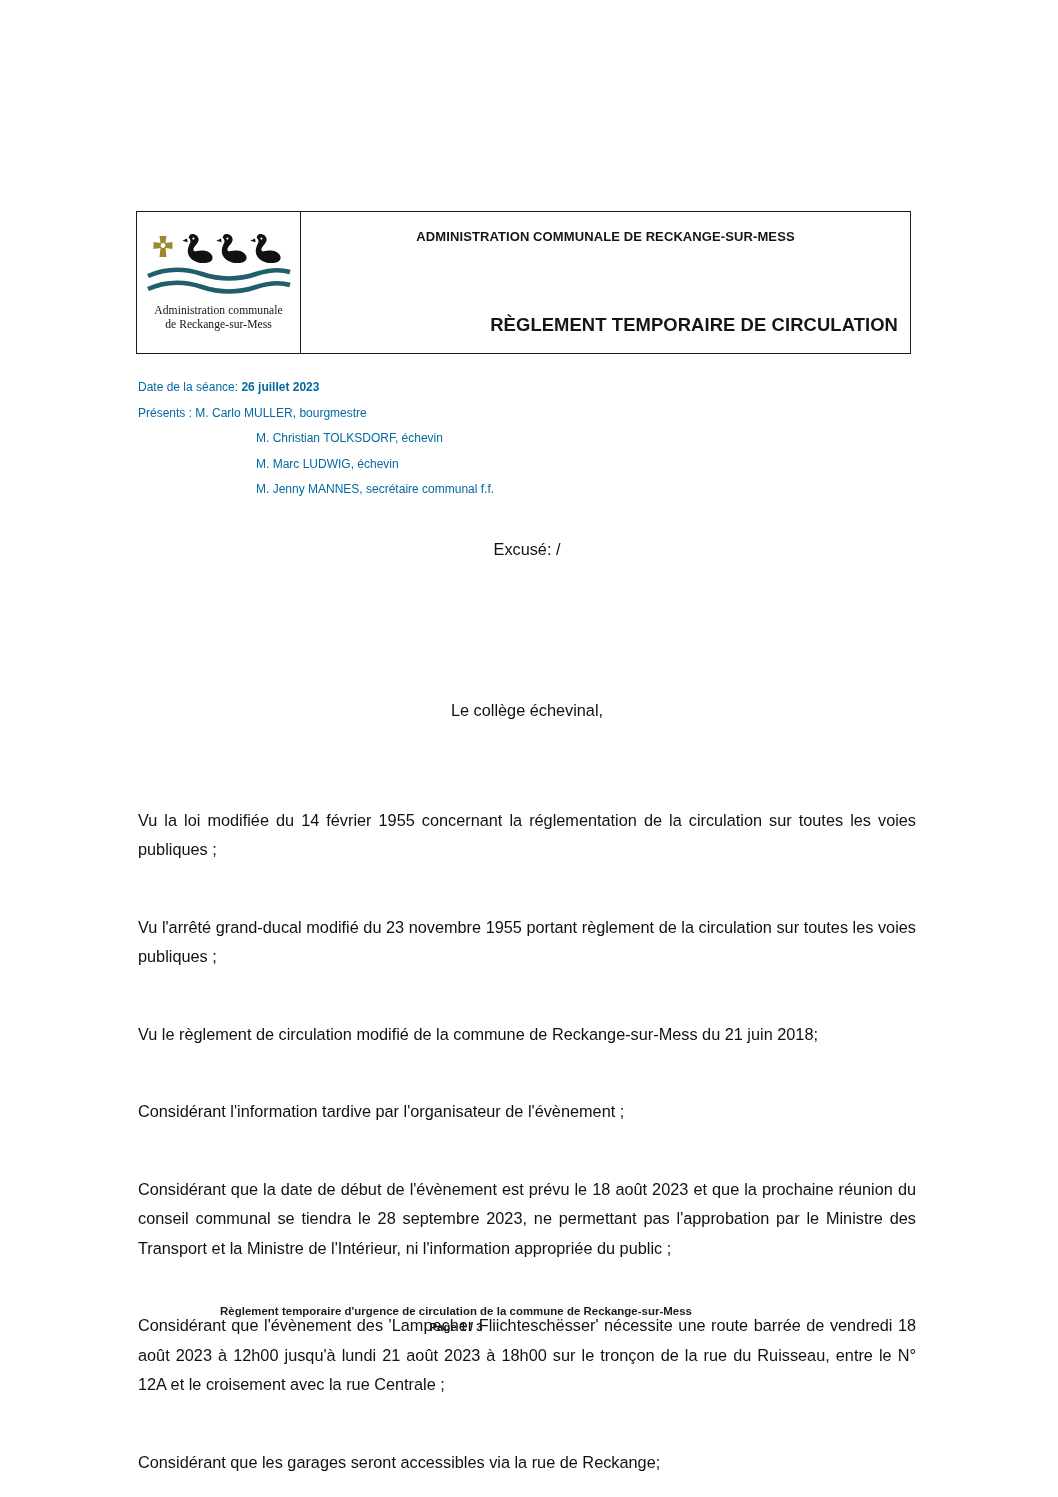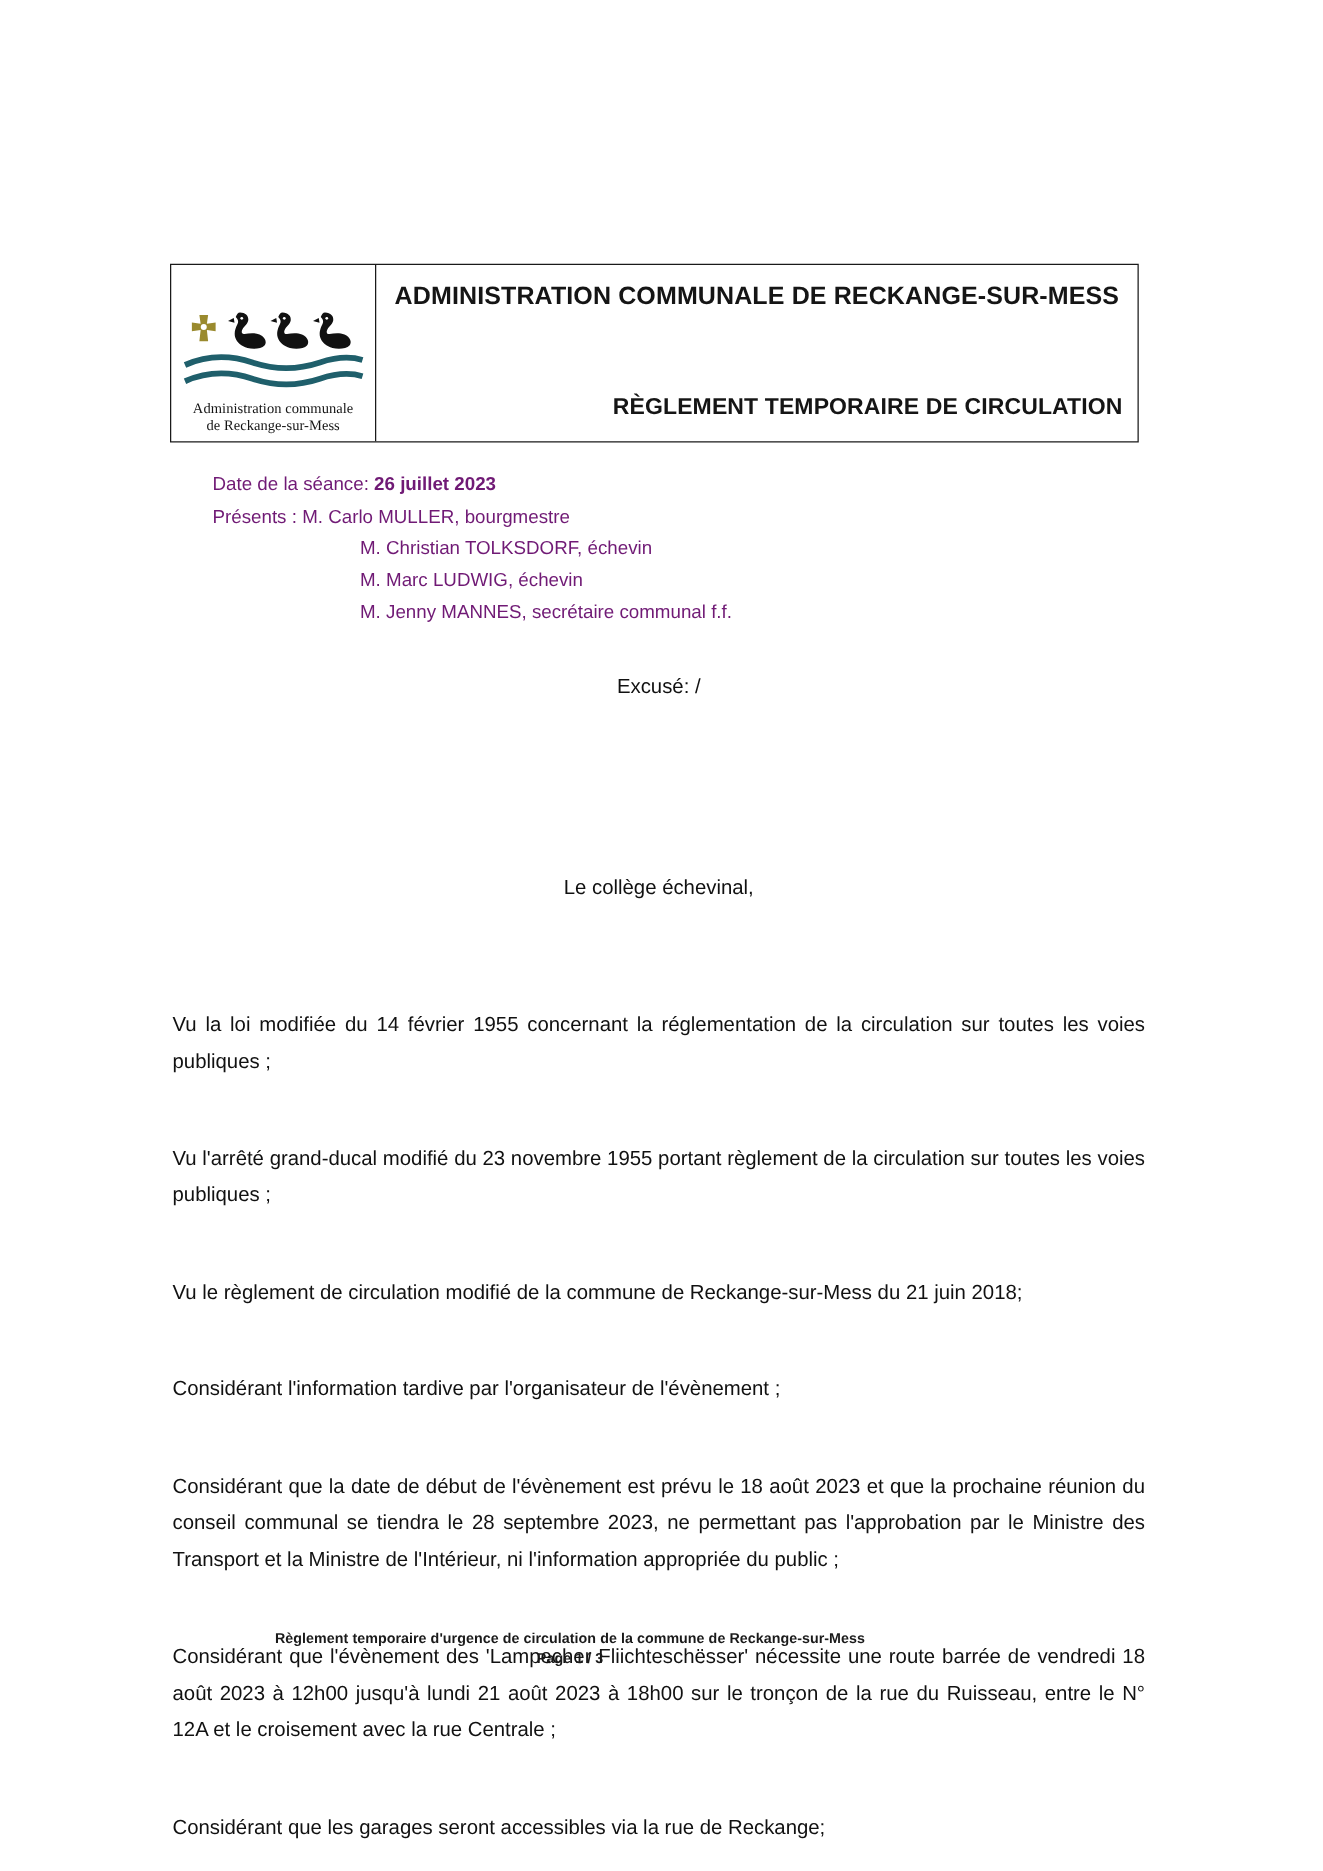--- a/index.html
+++ b/index.html
@@ -36,21 +36,21 @@
     display: flex;
     background: #ffffff;
   }
   .header-logo-cell {
     width: 164px;
     box-sizing: border-box;
     border-right: 1.6px solid #1a1a1a;
     display: flex;
     flex-direction: column;
     align-items: center;
-    justify-content: flex-end;
+    justify-content: center;
     padding: 4px 2px 6px 2px;
   }
   .logo-art {
     width: 146px;
     height: 70px;
     position: relative;
     margin-bottom: 2px;
   }
   .logo-caption {
     font-family: "Liberation Serif", serif;
@@ -62,21 +62,21 @@
   }
   .header-title-cell {
     flex: 1;
     display: flex;
     flex-direction: column;
     justify-content: space-between;
     padding: 12px 12px 14px 12px;
     box-sizing: border-box;
   }
   .header-title-main {
-    font-size: 20px;
+    font-size: 13px;
     font-weight: bold;
     line-height: 26px;
     text-align: center;
     letter-spacing: 0.1px;
     color: #151515;
   }
   .header-title-sub {
     font-size: 18.4px;
     font-weight: bold;
     line-height: 24px;
@@ -88,25 +88,24 @@
 
   
   .body-block {
     position: absolute;
     left: 138px;
     top: 375px;
     width: 778px;
   }
 
   .meta-line {
-    font-size: 15px;
+    font-size: 12px;
     line-height: 25.5px;
-    color: #701a75;
+    color: #0369a1;
     white-space: nowrap;
-    margin-left: 32px;
   }
   .meta-line b { font-weight: bold; }
   .meta-indent { padding-left: 118px; }
 
   .spacer-sm { height: 22px; }
   .spacer-md { height: 34px; }
   .spacer-lg { height: 46px; }
 
   .simple-line {
     font-size: 16.3px;

